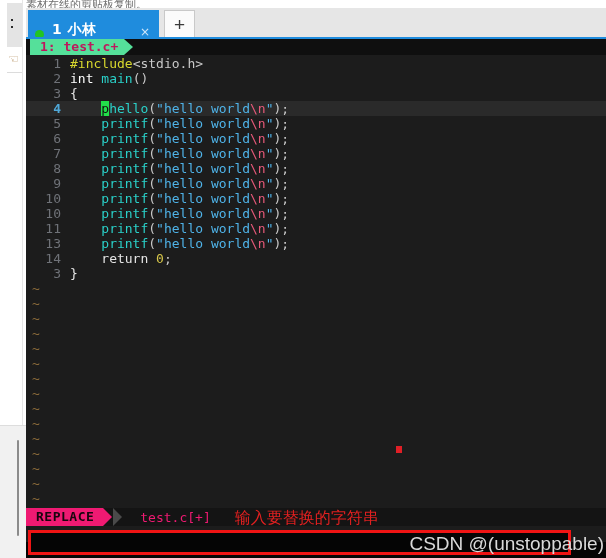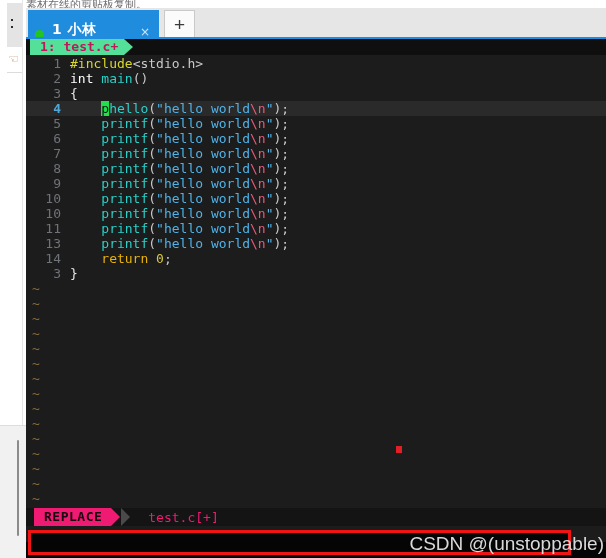--- a/index.html
+++ b/index.html
@@ -120,41 +120,41 @@
 
   
   .c-inc  { color:#d7d72e; }
   .c-kw   { color:#ffffff; }
   .c-fn   { color:#2ad1c9; }
   .c-pun  { color:#c8c8c8; }
   .c-brc  { color:#e8e8e8; }
   .c-str  { color:#4fb3e8; }
   .c-esc  { color:#e85a7a; }
   .c-num  { color:#d7c74a; }
-  .c-ret  { color:#eab308; }
+  .c-ret  { color:#e5e5e5; }
   .cursor { background:#22e04a; color:#101010; }
 
   
   .tilde { color:#8a6a3a; padding-left:6px; font-size:13px; }
 
   
   .reddot {
     position:absolute; left:370px; top:407px; width:6px; height:7px;
     background:#e01f26;
   }
 
   
   .statusline {
     position:absolute; left:0; bottom:32px; width:580px; height:18px;
     background:#141414; display:flex; align-items:center;
   }
   .st-mode {
     background:#ef1a72; color:#18060e; font-weight:bold;
     font-size:13px; line-height:18px; height:18px; padding:0 9px 0 10px;
-    font-family:"DejaVu Sans Mono", monospace; letter-spacing:0.5px;margin-left:8px;
+    font-family:"DejaVu Sans Mono", monospace; letter-spacing:0.5px;
   }
   .st-arrow1 {
     width:0; height:0;
     border-top:9px solid transparent; border-bottom:9px solid transparent;
     border-left:9px solid #ef1a72;
   }
   .st-arrow2 {
     width:0; height:0; margin-left:1px;
     border-top:9px solid transparent; border-bottom:9px solid transparent;
     border-left:9px solid #4a4a4a;
@@ -258,20 +258,21 @@
           <div class="row"><span class="tilde">~</span></div>
         </div>
 
       <div class="reddot"></div>
 
       <div class="statusline">
         <span class="st-mode">REPLACE</span>
         <span class="st-arrow1"></span>
         <span class="st-arrow2"></span>
         <span class="st-file">test.c[+]</span>
+        <span class="st-note">输入要替换的字符串</span>
       </div>
 
       <div class="cmdline">
         <div class="cmdbox"></div>
         <div class="watermark">CSDN @(unstoppable)</div>
       </div>
 
     </div>
   </div>
 </div>

